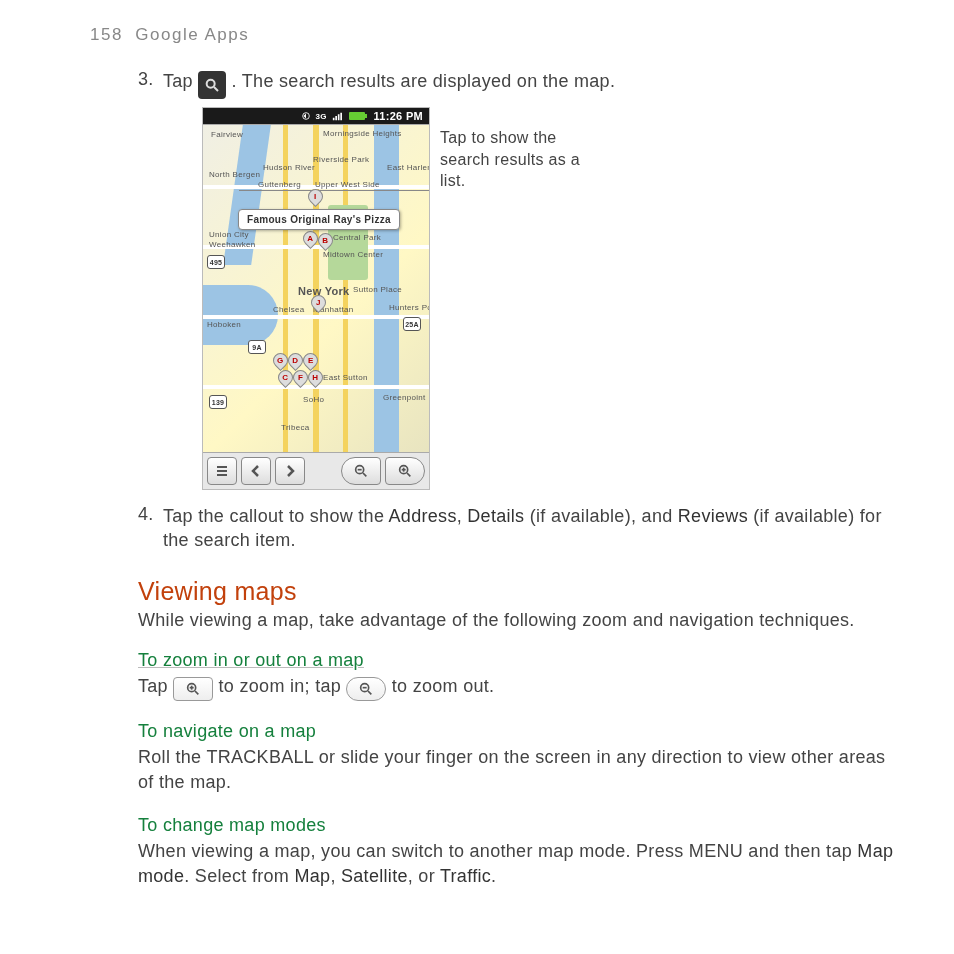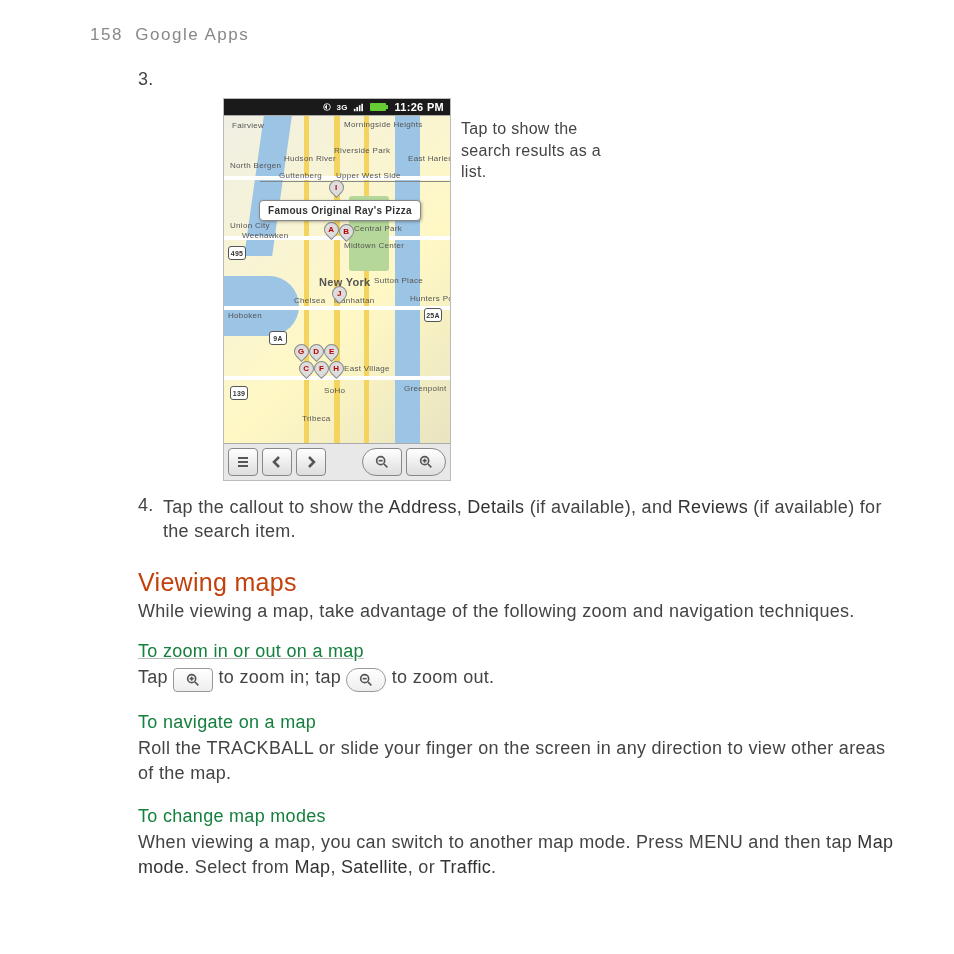--- a/index.html
+++ b/index.html
@@ -51,21 +51,21 @@
   .figure-row {
     display: flex;
     align-items: flex-start;
     margin: 8px 0 14px 0;
     gap: 10px;
   }
   .phone {
     width: 228px;
     border: 1px solid #bbb;
     background: #fff;
-    margin-left: 85px;
+    margin-left: 64px;
     position: relative;
   }
   .statusbar {
     background: #1a1a1a;
     color: #fff;
     font-size: 11px;
     display: flex;
     justify-content: flex-end;
     align-items: center;
     padding: 2px 6px;
@@ -210,20 +210,30 @@
 
 <div class="page">
   <div class="header">
     <span>158</span>&nbsp;
     <span>Google Apps</span>
   </div>
 
   <div class="steps">
     <div class="step">
       <div class="step-num">3.</div>
+      <div class="step-body">
+        <span>Tap </span>
+        <span class="inline-icon">
+          <svg viewBox="0 0 24 24" fill="none" stroke="#ddd" stroke-width="3">
+              <circle cx="10" cy="10" r="6"></circle>
+              <line x1="15" y1="15" x2="21" y2="21"></line>
+            </svg>
+        </span>
+        <span>. The search results are displayed on the map.</span>
+      </div>
     </div>
 
     <div class="figure-row">
       <div class="phone">
         <div class="statusbar">
           <svg viewBox="0 0 12 12">
               <circle cx="6" cy="6" r="4" fill="none" stroke="#fff"></circle>
               <path d="M3 6 L6 3 L6 9 Z" fill="#fff"></path>
             </svg>
           <span style="font-size:8px;font-weight:bold;">3G</span>
@@ -252,30 +262,30 @@
 
           <span class="maptext" style="left:8px;top:5px">Fairview</span>
           <span class="maptext" style="left:120px;top:4px">Morningside Heights</span>
           <span class="maptext" style="left:110px;top:30px">Riverside Park</span>
           <span class="maptext" style="left:60px;top:38px">Hudson River</span>
           <span class="maptext" style="left:184px;top:38px">East Harlem</span>
           <span class="maptext" style="left:6px;top:45px">North Bergen</span>
           <span class="maptext" style="left:55px;top:55px">Guttenberg</span>
           <span class="maptext" style="left:112px;top:55px">Upper West Side</span>
           <span class="maptext" style="left:6px;top:105px">Union City</span>
-          <span class="maptext" style="left:18px;top:115px">Weehawken</span>
+          <span class="maptext" style="left:6px;top:115px">Weehawken</span>
           <span class="maptext" style="left:130px;top:108px">Central Park</span>
           <span class="maptext" style="left:120px;top:125px">Midtown Center</span>
           <span class="maptext" style="font-weight:bold;font-size:11px;left:95px;top:160px">New York</span>
           <span class="maptext" style="left:150px;top:160px">Sutton Place</span>
           <span class="maptext" style="left:186px;top:178px">Hunters Point</span>
           <span class="maptext" style="left:70px;top:180px">Chelsea</span>
           <span class="maptext" style="left:110px;top:180px">Manhattan</span>
           <span class="maptext" style="left:4px;top:195px">Hoboken</span>
-          <span class="maptext" style="left:120px;top:248px">East Village</span>
+          <span class="maptext" style="left:120px;top:248px">East Sutton</span>
           <span class="maptext" style="left:180px;top:268px">Greenpoint</span>
           <span class="maptext" style="left:78px;top:298px">Tribeca</span>
           <span class="maptext" style="left:100px;top:270px">SoHo</span>
 
           <div class="shield" style="left:4px;top:130px">
               <span>495</span>
             </div>
           <div class="shield" style="left:45px;top:215px">
               <span>9A</span>
             </div>

